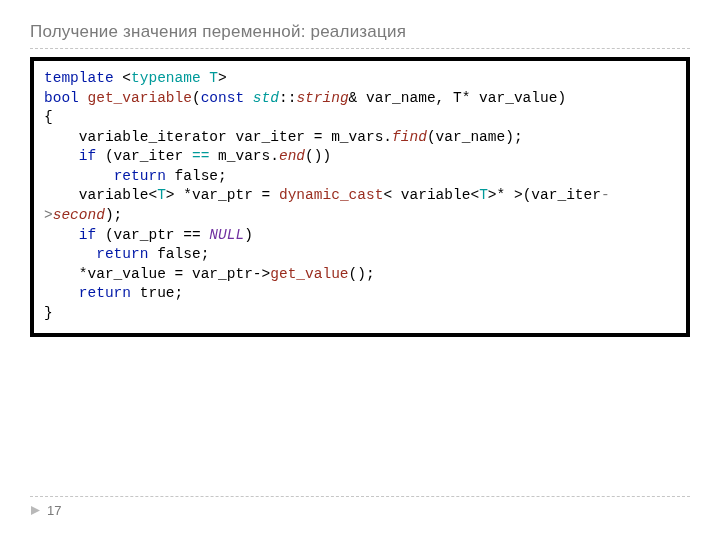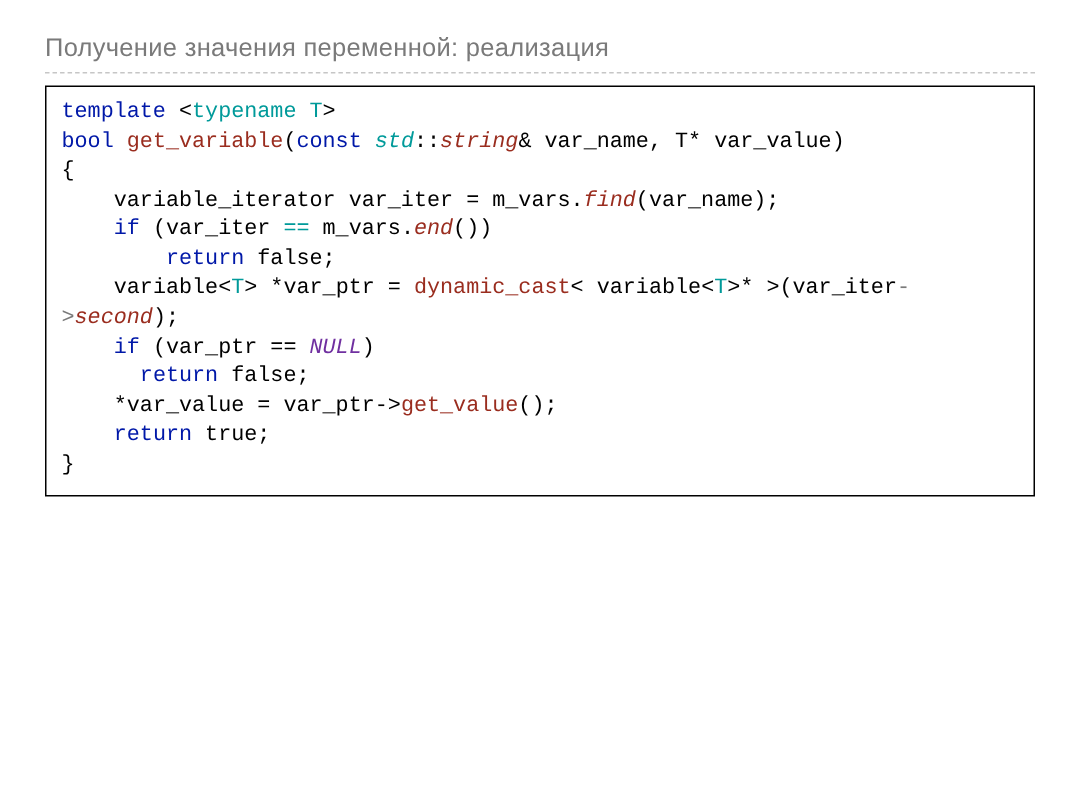--- a/index.html
+++ b/index.html
@@ -24,21 +24,21 @@
     font-weight: 400;
     margin: 0 0 6px 0;
     letter-spacing: 0.2px;
   }
   .divider {
     border: none;
     border-top: 1px dashed #c6c6c6;
     margin: 0 0 8px 0;
   }
   .codebox {
-    border: 1px solid #000000;
+    border: 4px solid #000000;
     padding: 8px 10px 10px 10px;
     font-family: Consolas, "Courier New", monospace;
     font-size: 14.5px;
     line-height: 1.35;
     white-space: pre-wrap;
     word-break: break-word;
     color: #000;
   }
   .kw   { color: #0018a8; }            
   .typ  { color: #0018a8; }            
@@ -85,13 +85,24 @@
 <span>    </span><span>variable_iterator var_iter = m_vars.</span><span class="mth">find</span><span>(var_name);</span>
 <span>    </span><span class="kw">if</span><span> (var_iter </span><span class="tpl">==</span><span> m_vars.</span><span class="mth">end</span><span>())</span>
 <span>        </span><span class="kw">return</span><span> false;</span>
 <span>    </span><span>variable</span><span>&lt;</span><span class="tpl">T</span><span>&gt;</span><span> *var_ptr = </span><span class="fn">dynamic_cast</span><span>&lt;</span><span> variable</span><span>&lt;</span><span class="tpl">T</span><span>&gt;</span><span>* </span><span>&gt;</span><span>(var_iter</span><span class="arr">-&gt;</span><span class="mth">second</span><span>);</span>
 <span>    </span><span class="kw">if</span><span> (var_ptr == </span><span class="mac">NULL</span><span>)</span>
 <span>      </span><span class="kw">return</span><span> false;</span>
 <span>    </span><span>*var_value = var_ptr</span><span>-&gt;</span><span class="fn">get_value</span><span>();</span>
 <span>    </span><span class="kw">return</span><span> true;</span>
 <span>}</span></div>
 
+  <div class="footer">
+    <hr class="footer-divider">
+    <div class="page-row">
+      <span class="arrow-icon">
+        <svg width="11" height="11" viewBox="0 0 11 11">
+          <polygon points="1,1 10,5.5 1,10" fill="#b9b9b9"></polygon>
+        </svg>
+      </span>
+      <span class="page-num">17</span>
+    </div>
+  </div>
 </div>
 
 </body></html>

